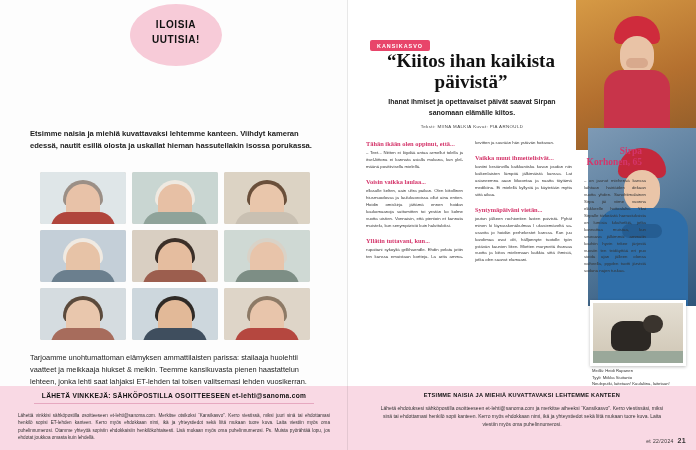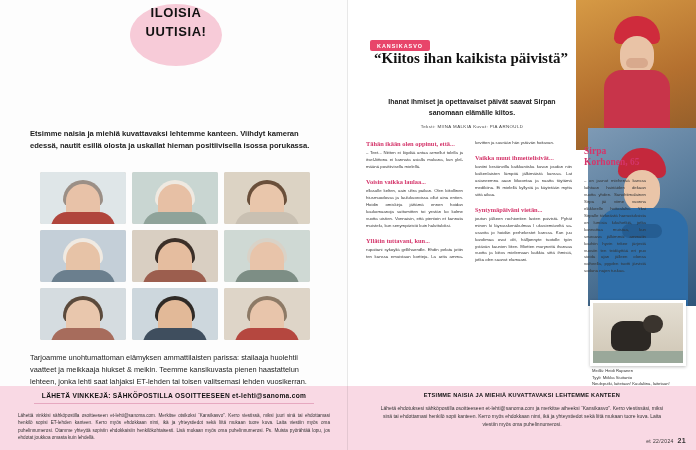--- a/index.html
+++ b/index.html
@@ -22,22 +22,22 @@
     background: #f7cbd8; border-radius: 46px/31px;
     text-align: center; color: #111;
   }
   .et-logo .et {
     font-family: "Liberation Serif", serif;
     font-weight: bold; font-size: 26px; letter-spacing: 1px;
     margin-top: 7px; line-height: 1;
   }
   .et-logo .heart { display:inline-block; font-size: 11px; vertical-align: super; margin-left:2px;}
   .et-logo .sub {
-    font-size: 13px; font-weight: bold; letter-spacing: .6px; line-height: 1.45;
-    margin-top: 0;
+    font-size: 10px; font-weight: bold; letter-spacing: .6px; line-height: 1.45;
+    margin-top: 14px;
   }
   .headline {
     position: absolute; left: 24px; top: 78px; width: 300px;
     font-family: "Liberation Serif", serif;
     font-weight: bold; font-size: 20.5px; line-height: 1.13; color: #111;
   }
   .deck {
     position: absolute; left: 30px; top: 128px; width: 288px;
     font-size: 7.6px; line-height: 1.62; color: #222; font-weight: bold;
   }
@@ -92,21 +92,21 @@
   .kansikasvo-tag {
     position: absolute; left: 22px; top: 40px;
     background: #e8456a; color: #fff;
     font-size: 5.4px; font-weight: bold; letter-spacing: 1px;
     padding: 2.5px 7px; border-radius: 2px;
   }
   .r-headline {
     position: absolute; left: 16px; top: 50px; width: 214px;
     text-align: center;
     font-family: "Liberation Serif", serif;
-    font-weight: bold; font-size: 15px; line-height: 1.12; color: #111;
+    font-weight: bold; font-size: 19px; line-height: 1.12; color: #111;
   }
   .r-deck {
     position: absolute; left: 28px; top: 96px; width: 192px;
     text-align: center;
     font-size: 7px; line-height: 1.62; color: #222; font-weight: bold;
   }
   .r-credit {
     position: absolute; left: 40px; top: 124px; width: 168px;
     text-align: center; font-size: 4.4px; letter-spacing: .4px; color: #444;
   }
@@ -118,21 +118,21 @@
     margin: 0 0 2px 0; font-size: 6.4px; color: #d4356a;
     font-family: "Liberation Serif", serif; font-weight: bold; line-height: 1.25;
   }
   .cols p {
     margin: 0 0 7px 0; font-size: 4.3px; line-height: 1.62; color: #333;
     text-align: justify;
   }
   .pullname {
     position: absolute; left: 236px; top: 146px; width: 58px;
     font-family: "Liberation Serif", serif;
-    font-size: 9.5px; font-weight: bold; line-height: 1.18; color: #d4356a;
+    font-size: 9.5px; font-weight: bold; line-height: 1.18; color: #d4356a; text-align: right;
   }
   .pulltext {
     position: absolute; left: 236px; top: 178px; width: 62px;
     font-size: 4.3px; line-height: 1.62; color: #333; text-align: justify;
   }
 
   
   .img-autumn {
     position: absolute; left: 228px; top: 0; width: 120px; height: 150px;
     overflow: hidden; background: #c8883f;
@@ -178,21 +178,21 @@
 <body>
 
 <div class="spread">
 
   <div class="left-page">
 
     <div class="et-logo">
       <div class="sub">ILOISIA<br>UUTISIA!</div>
     </div>
 
-    <div class="deck">Etsimme naisia ja miehiä kuvattavaksi lehtemme kanteen. Viihdyt kameran edessä, nautit esillä olosta ja uskallat hieman positiivisella isossa porukassa.</div>
+    <div class="deck">Etsimme naisia ja miehiä kuvattavaksi lehtemme kanteen. Viihdyt kameran edessä, nautit esillä olosta ja uskallat hieman hassutellakin isossa porukassa.</div>
 
     <div class="photo-grid">
       <div class="cell">
           <div class="sky" style="background:#dfe6e8"></div>
           <div class="hair" style="background:#9b8f86"></div>
           <div class="head" style="background:#e8c2a8"></div>
           <div class="body" style="background:#b0453c"></div>
         </div>
       <div class="cell">
           <div class="sky" style="background:#c9d6d2"></div>

